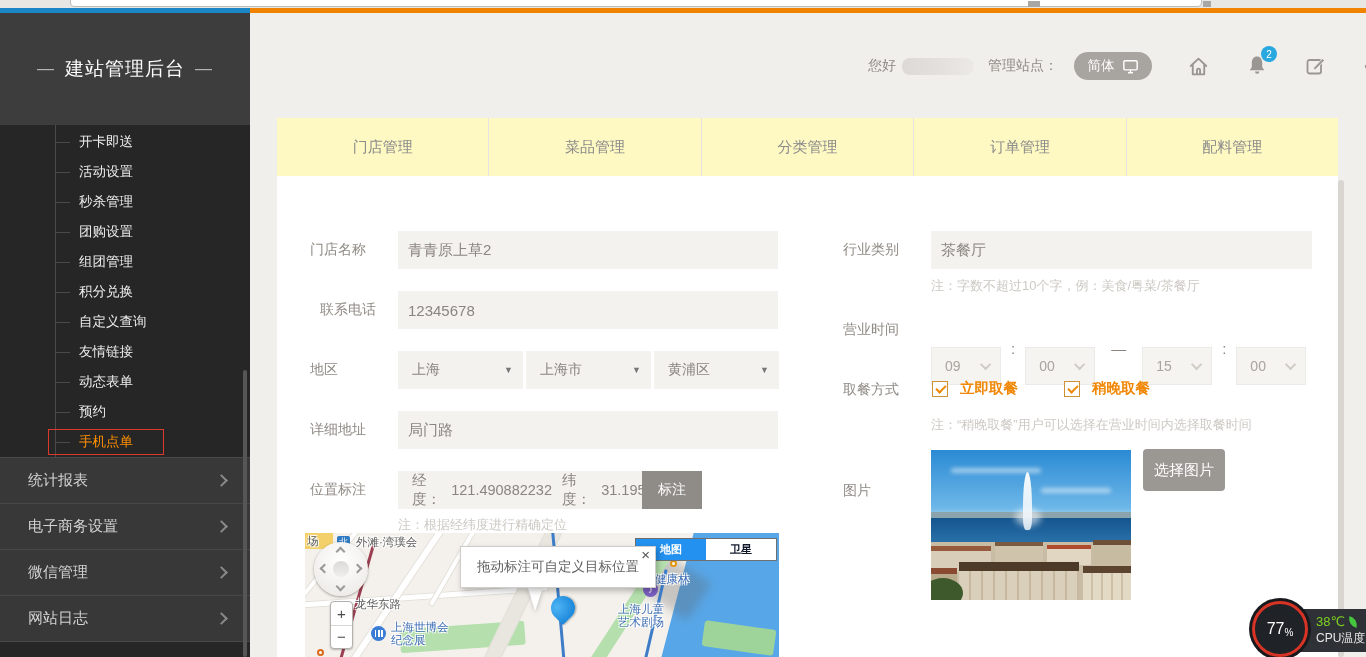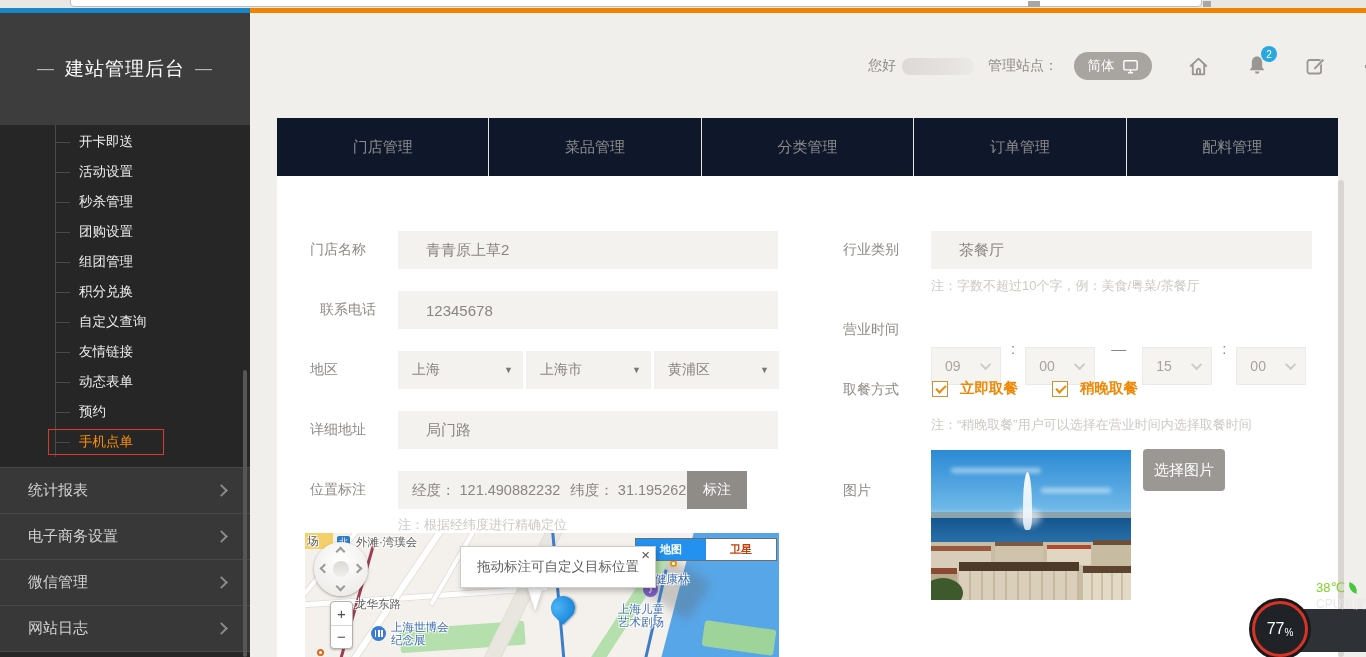--- a/index.html
+++ b/index.html
@@ -18,21 +18,21 @@
   .sidebar { position:absolute; left:0; top:13px; width:250px; height:644px; background:#262626; }
   .side-title { height:112px; background:#3d3d3d; color:#fdfdfd; display:flex;
     align-items:center; justify-content:center; font-size:19px; letter-spacing:1px; }
   .side-title .dash { color:#b9b9b9; margin:0 10px; font-size:17px; }
   .side-menu { margin-left:55px; border-left:1px solid #4a4a4a; padding-top:2px; }
   .side-menu li { list-style:none; position:relative; padding-left:23px; height:30px;
     display:flex; align-items:center; color:#ededed; font-size:13.5px; cursor:pointer; }
   .side-menu li::before { content:''; position:absolute; left:0; top:50%; width:14px; height:1px; background:#4a4a4a; }
   .side-menu li.selected { color:#ff9000; }
   .sel-box { position:absolute; left:-8px; top:2px; width:116px; height:26px; border:1px solid #d93a2b; }
-  .side-sections { margin-top:10px; }
+  .side-sections { }
   .side-section { height:46px; background:#383838; border-top:1px solid #484848;
     display:flex; align-items:center; color:#d2d2d2; font-size:15px; padding:0 24px 0 28px; cursor:pointer; }
   .side-section .chev { margin-left:auto; width:9px; height:9px; border-top:2px solid #8a8a8a;
     border-right:2px solid #8a8a8a; transform:rotate(45deg); }
   .side-bottom-line { height:0; border-top:1px solid #484848; }
   .side-scroll { position:absolute; right:3px; top:357px; width:4px; height:287px; background:#565656; border-radius:2px; }
 
   
   .topbar { position:absolute; left:250px; top:13px; width:1284px; height:105px; }
   .topbar-inner { position:absolute; right:28px; top:39px; display:flex; align-items:center; gap:0; }
@@ -43,44 +43,44 @@
   .lang-pill { width:78px; height:28px; border-radius:14px; background:#a8a49f; color:#fff;
     display:flex; align-items:center; justify-content:center; gap:7px; font-size:13.5px; cursor:pointer; }
   .hicon { width:26px; height:26px; margin-left:33px; position:relative; cursor:pointer; display:flex; align-items:center; justify-content:center; }
   .badge { position:absolute; top:-7px; right:-7px; min-width:16px; height:16px; border-radius:8px;
     background:#29a8e0; color:#fff; font-size:10px; display:flex; align-items:center; justify-content:center; }
   .grid-ico { display:grid; grid-template-columns:10px 10px; grid-gap:3px; }
   .grid-ico i { width:10px; height:10px; background:#9a9691; border-radius:1.5px; }
 
   
   .content { position:absolute; left:277px; top:118px; width:1061px; height:539px; }
-  .tabs { height:58px; background:#0f172a; display:flex; }
+  .tabs { height:58px; background:#fef9c3; display:flex; }
   .tab { flex:1; display:flex; align-items:center; justify-content:center; color:#8b8b8b;
     font-size:15px; border-right:1px solid #e7e4e0; cursor:pointer; }
   .tab:last-child { border-right:none; }
   .form { position:relative; background:#fff; height:481px; }
   .flabel { position:absolute; color:#8f8a84; font-size:14px; }
   .tinput { position:absolute; width:380px; height:38px; background:#f4f2ef; border:none;
-    color:#8a8580; font-size:15px; padding:0 28px; outline:none; font-family:inherit; }
+    color:#8a8580; font-size:15px; padding:0 10px; outline:none; font-family:inherit; }
   .fnote { position:absolute; color:#cdc9c4; font-size:13px; }
   .rsel { position:absolute; width:125px; height:38px; background:#f4f2ef; color:#8a8580;
     font-size:14px; display:flex; align-items:center; padding:0 10px 0 14px; cursor:pointer; }
   .rsel .arr { margin-left:auto; font-size:9px; color:#777; }
-  .locfield { position:absolute; left:121px; top:295px; width:349px; height:38px; background:#f4f2ef;
+  .locfield { position:absolute; left:121px; top:295px; width:304px; height:38px; background:#f4f2ef;
     display:flex; align-items:center; color:#8a8580; font-size:14.5px; padding-left:14px; }
   .locfield b { font-weight:normal; margin-right:4px; }
   .mark-btn { position:absolute; right:0; top:0; width:60px; height:38px; background:#8f8c88;
     color:#fff; font-size:14px; border:none; cursor:pointer; font-family:inherit; }
   .tsel { width:70px; height:38px; background:#f6f4f1; border:1px solid #eceae6; color:#a9a49e;
     font-size:14px; display:flex; align-items:center; padding:0 9px 0 13px; cursor:pointer;margin-top:36px; }
   .tsel .chevd { margin-left:auto; width:8px; height:8px; border-left:2px solid #cfcbc5;
     border-bottom:2px solid #cfcbc5; transform:rotate(-45deg) translateY(-2px); }
   .timerow { position:absolute; left:654px; top:135px; display:flex; align-items:center; gap:10px;
     color:#8a8580; font-size:15px; }
-  .ckrow { position:absolute; left:655px; top:203px; display:flex; align-items:center; gap:34px; }
+  .ckrow { position:absolute; left:655px; top:203px; display:flex; align-items:center; gap:46px; }
   .ckitem { display:flex; align-items:center; gap:12px; cursor:pointer; }
   .ckbox { width:16px; height:16px; border:1px solid #cf9136; background:#fff; position:relative; }
   .ckbox::after { content:''; position:absolute; left:3px; top:3px; width:8px; height:4px;
     border-left:2px solid #f08705; border-bottom:2px solid #f08705; transform:rotate(-45deg); }
   .cklabel { color:#f08705; font-size:14.5px; font-weight:bold; }
   .choose-btn { position:absolute; left:866px; top:273px; width:82px; height:42px; background:#9b9793;
     color:#fff; border:none; border-radius:4px; font-size:15px; cursor:pointer; font-family:inherit; }
   .page-scroll { position:absolute; left:1338px; top:180px; width:6px; height:477px;
     background:#d9d6d2; border-radius:3px; }
 
@@ -121,21 +121,21 @@
   .pan .rt { right:7px; top:23px; transform:rotate(135deg); }
   .zoomctl { position:absolute; left:25px; top:68px; width:23px; height:48px; background:#fff;
     border:1px solid #b3b1ae; border-radius:4px; box-shadow:0 1px 2px rgba(0,0,0,.25);
     display:flex; flex-direction:column; }
   .zoomctl span { flex:1; display:flex; align-items:center; justify-content:center;
     color:#4a4a4a; font-size:15px; cursor:pointer; }
   .zoomctl span:first-child { border-bottom:1px solid #d8d6d3; }
   .maptype { position:absolute; right:2px; top:5px; display:flex; border:1px solid #6f6f6f; cursor:pointer; }
   .maptype .mt { padding:3px 24px; font-size:11px; font-weight:bold; }
   .maptype .active { background:#2391f0; color:#fff; }
-  .maptype .idle { background:#fff; color:#c2410c; }
+  .maptype .idle { background:#fff; color:#0f172a; }
   .pin { position:absolute; left:246px; top:63px; width:24px; height:24px;
     background:radial-gradient(circle at 35% 30%,#4db4f5,#0d7ad2); border-radius:50% 50% 50% 0;
     transform:rotate(-45deg); box-shadow:1px 1px 2px rgba(0,0,0,.3); }
   .tipbox { position:absolute; left:155px; top:13px; width:196px; height:42px; background:#fff;
     border:1px solid #cfcdc9; box-shadow:2px 3px 6px rgba(0,0,0,.25); display:flex;
     align-items:center; justify-content:center; color:#5f5f5f; font-size:13.5px; }
   .tipbox .x { position:absolute; right:5px; top:1px; color:#555; font-size:15px; cursor:pointer; line-height:14px; }
   .tipbeak { position:absolute; left:218px; top:54px; width:0; height:0;
     border-top:22px solid #fff; border-left:16px solid transparent; transform:rotate(18deg);
     filter:drop-shadow(1px 2px 2px rgba(0,0,0,.2)); }
@@ -147,21 +147,21 @@
   .dot-poi { position:absolute; width:7px; height:7px; border-radius:50%; background:#fff; border:2px solid #e2930f; }
 
   
   .cpu-widget { position:absolute; left:1268px; top:609px; width:98px; height:43px;
     background:#2e3136; border-radius:21px 0 0 21px; }
   .cpu-circle { position:absolute; left:1252px; top:601px; width:56px; height:56px; border-radius:50%;
     background:#1f2226; border:3px solid #d83425; box-shadow:0 0 0 3px #17191c;
     display:flex; align-items:center; justify-content:center; color:#fff; }
   .cpu-circle .pct { font-size:16px; }
   .cpu-circle .unit { font-size:10px; margin-top:7px; }
-  .cpu-right { position:absolute; left:1316px; top:579px; line-height:17px; }
+  .cpu-right { position:absolute; left:1316px; top:613px; line-height:17px; }
   .cpu-temp { color:#7ed321; font-size:13px; display:flex; align-items:center; gap:3px; }
   .leaf { width:10px; height:10px; background:#46c83c; border-radius:0 100% 0 100%; transform:rotate(15deg); display:inline-block; }
   .cpu-lab { color:#e8e8e8; font-size:12px; }
 
   svg { display:block; }
 </style>
 </head>
 <body>
 
 <div class="browser-strip">

